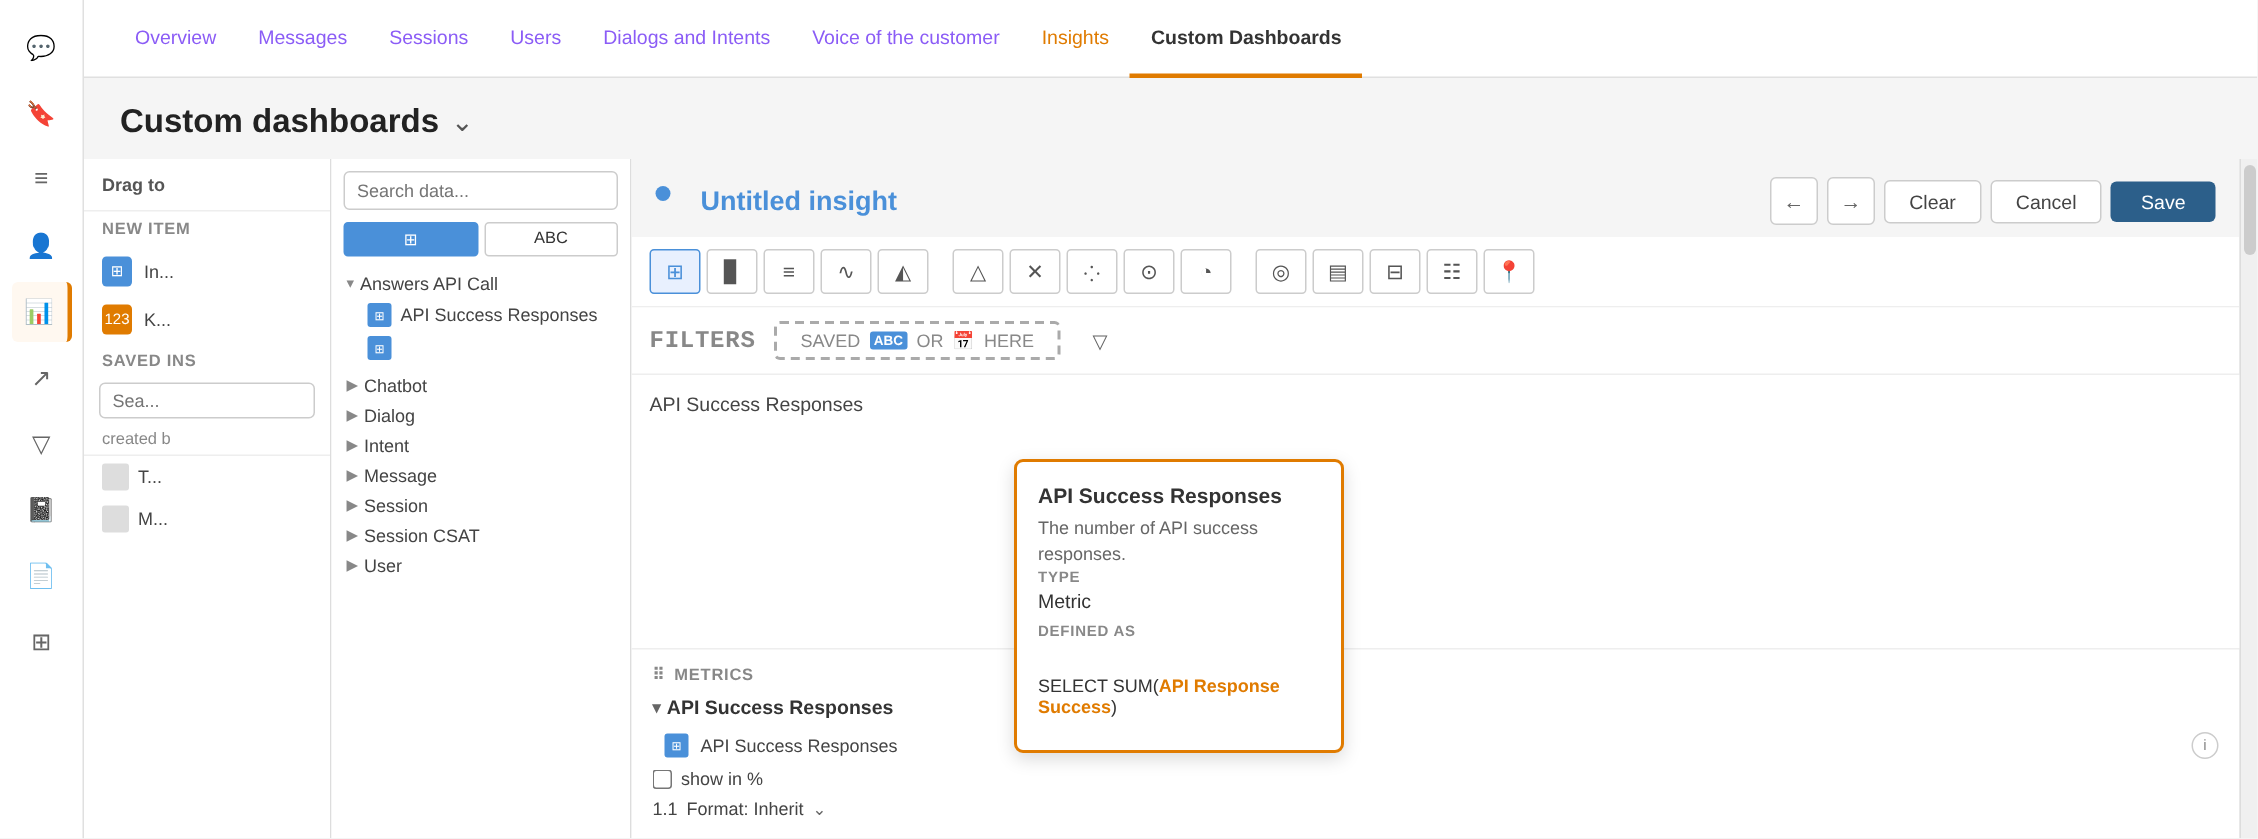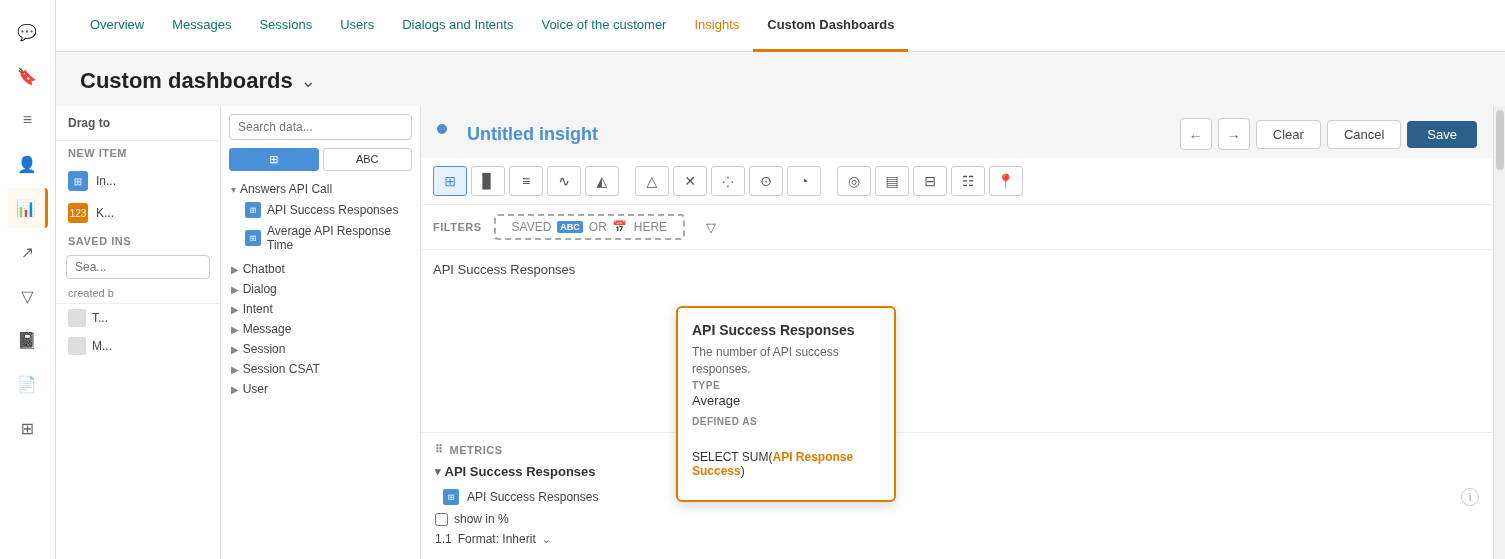--- a/index.html
+++ b/index.html
@@ -10,21 +10,21 @@
     
     .sidebar { width: 56px; background: #fff; border-right: 1px solid #e0e0e0; display: flex; flex-direction: column; align-items: center; padding-top: 12px; gap: 4px; flex-shrink: 0; }
     .sidebar-icon { width: 40px; height: 40px; display: flex; align-items: center; justify-content: center; border-radius: 4px; cursor: pointer; color: #666; font-size: 16px; }
     .sidebar-icon.active { color: #e07b00; border-right: 3px solid #e07b00; background: #fff8f0; }
 
     
     .main { flex: 1; display: flex; flex-direction: column; background: #f5f5f5; overflow: hidden; }
 
     
     .top-nav { background: #fff; border-bottom: 1px solid #e0e0e0; padding: 0 20px; display: flex; align-items: center; height: 52px; flex-shrink: 0; }
-    .nav-item { padding: 0 14px; height: 52px; display: flex; align-items: center; cursor: pointer; color: #0f766e; font-size: 13px; border-bottom: 3px solid transparent; white-space: nowrap; }
+    .nav-item { padding: 0 14px; height: 52px; display: flex; align-items: center; cursor: pointer; color: #8b5cf6; font-size: 13px; border-bottom: 3px solid transparent; white-space: nowrap; }
     .nav-item.active { color: #333; font-weight: 600; border-bottom: 3px solid #e07b00; }
     .nav-item.insights-item { color: #e07b00; }
 
     
     .page-header { padding: 16px 24px 12px; display: flex; align-items: center; gap: 8px; background: #f5f5f5; flex-shrink: 0; }
     .page-title { font-size: 22px; font-weight: 700; color: #222; }
     .chevron-icon { font-size: 18px; color: #555; cursor: pointer; }
 
     
     .content-area { flex: 1; display: flex; overflow: hidden; position: relative; }
@@ -71,21 +71,21 @@
     .save-btn { padding: 6px 20px; background: #2c5f8a; color: #fff; border: none; border-radius: 4px; font-size: 13px; cursor: pointer; font-weight: 500; }
 
     
     .chart-toolbar { background: #fff; padding: 8px 12px; border-bottom: 1px solid #eee; display: flex; align-items: center; gap: 4px; }
     .chart-btn { width: 34px; height: 30px; border: 1px solid #ccc; background: #fff; border-radius: 3px; display: flex; align-items: center; justify-content: center; cursor: pointer; color: #555; font-size: 14px; }
     .chart-btn.active { background: #e8f0fe; border-color: #4a90d9; color: #4a90d9; }
     .chart-spacer { width: 8px; }
 
     
     .filter-bar { display: flex; align-items: center; gap: 12px; padding: 8px 12px; background: #fff; border-bottom: 1px solid #eee; }
-    .filter-label { font-size: 11px; font-weight: 700; color: #888; text-transform: uppercase; letter-spacing: 0.5px; }
+    .filter-label { font-size: 16px; font-weight: 700; color: #888; text-transform: uppercase; letter-spacing: 0.5px; font-family: Liberation Mono, monospace; }
     .filter-drop-zone { border: 2px dashed #aaa; border-radius: 4px; padding: 4px 16px; font-size: 12px; color: #888; display: flex; align-items: center; gap: 6px; }
     .abc-badge { background: #4a90d9; color: #fff; font-size: 9px; font-weight: 700; padding: 1px 3px; border-radius: 2px; }
     .cal-badge { color: #555; font-size: 12px; }
     .filter-icon-btn { width: 28px; height: 28px; display: flex; align-items: center; justify-content: center; cursor: pointer; color: #666; }
 
     
     .chart-display { flex: 1; background: #fff; padding: 12px; overflow: hidden; position: relative; }
     .chart-display-label { font-size: 13px; color: #444; margin-bottom: 8px; }
 
     
@@ -193,21 +193,20 @@
           <div class="tree-parent">
             <span class="arrow">▾</span>
             <span>Answers API Call</span>
           </div>
           <div class="tree-child">
             <div class="tree-child-icon">⊞</div>
             <span>API Success Responses</span>
           </div>
           <div class="tree-child">
             <div class="tree-child-icon">⊞</div>
-            <span>Average API Response Time</span>
           </div>
         </div>
         <div class="tree-parent">
           <span class="arrow">▶</span>
           <span>Chatbot</span>
         </div>
         <div class="tree-parent">
           <span class="arrow">▶</span>
           <span>Dialog</span>
         </div>
@@ -316,21 +315,21 @@
 
       <div class="right-scrollbar">
         <div class="scrollbar-thumb"></div>
       </div>
 
       <div class="tooltip-popup">
         <div class="tooltip-title">API Success Responses</div>
         <div class="tooltip-desc">The number of API success responses.</div>
         <div class="tooltip-section">
           <div class="tooltip-section-label">TYPE</div>
-          <div class="tooltip-section-value">Average</div>
+          <div class="tooltip-section-value">Metric</div>
         </div>
         <div class="tooltip-section">
           <div class="tooltip-section-label">DEFINED AS</div>
           <div class="tooltip-code">
             <span>SELECT SUM(</span><span class="tooltip-highlight">API Response Success</span><span>)</span>
           </div>
         </div>
       </div>
 
     </div>

